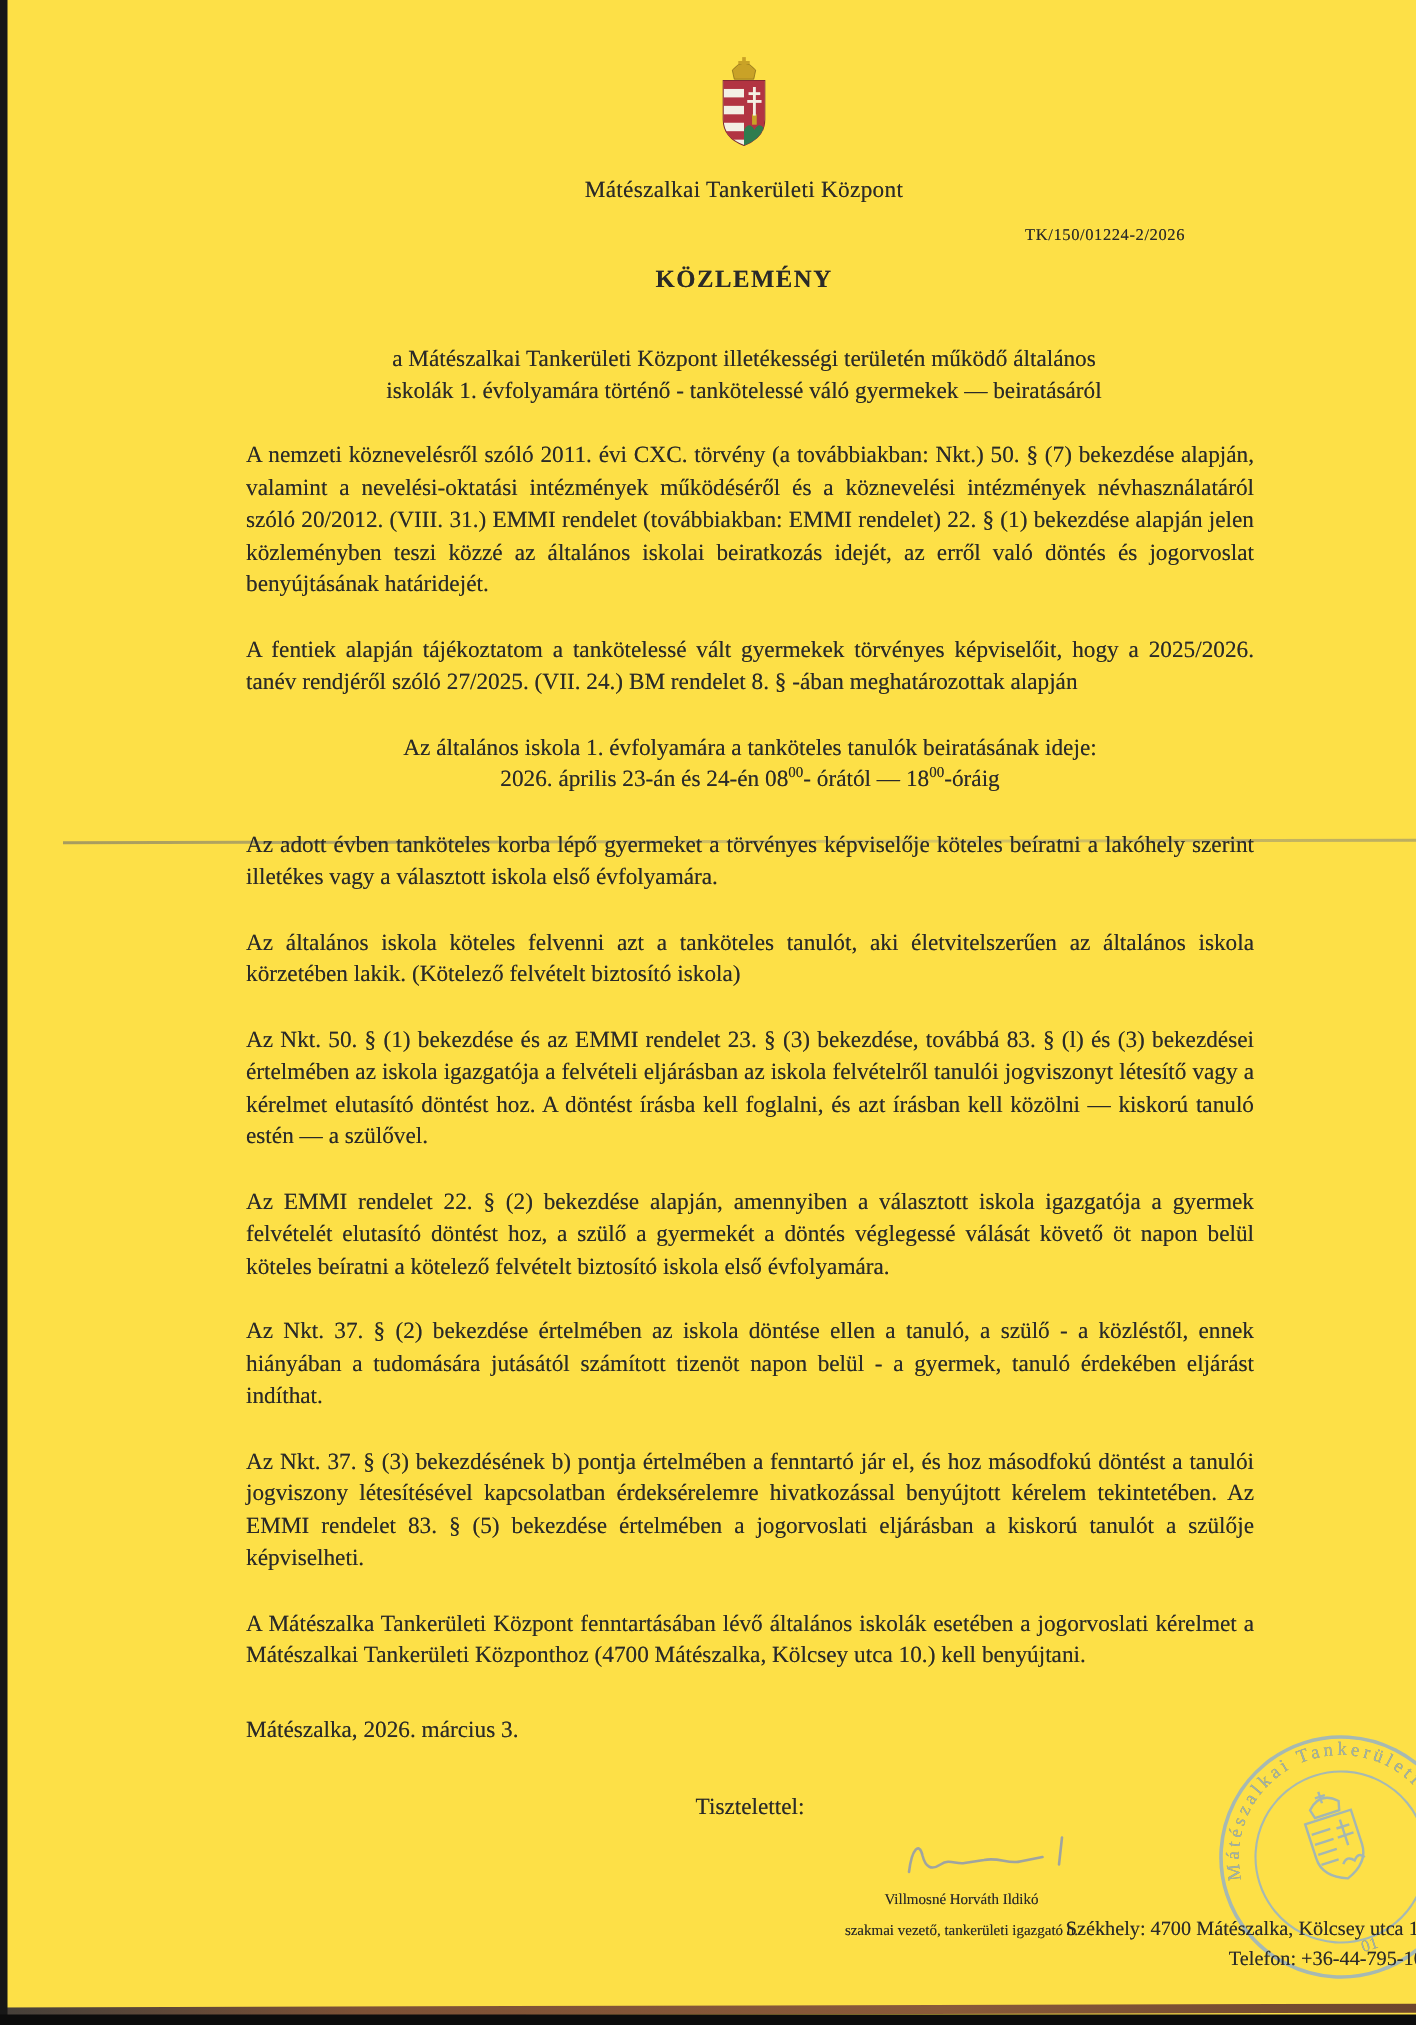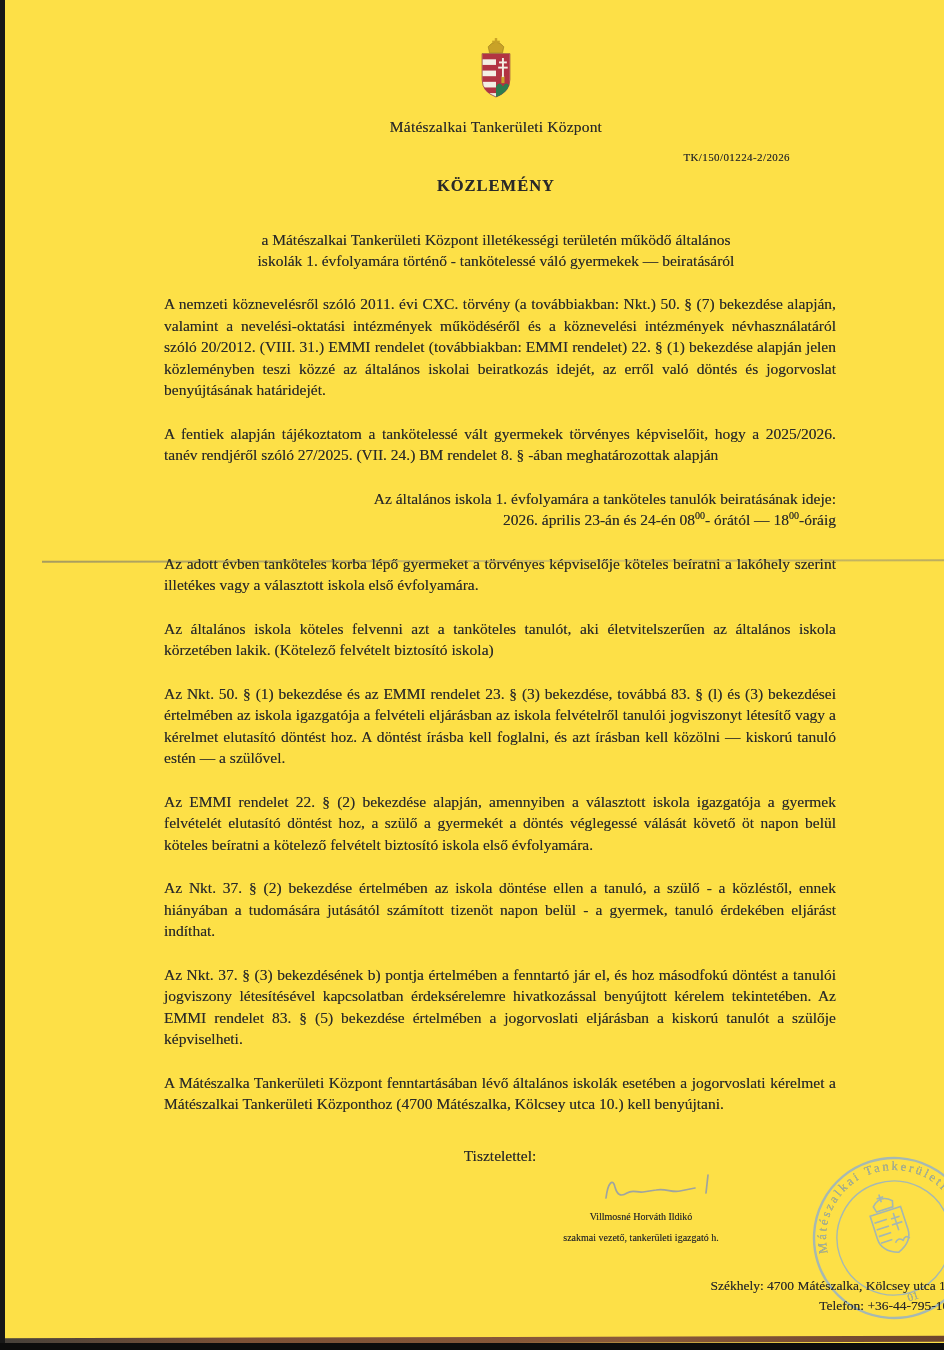--- a/index.html
+++ b/index.html
@@ -27,21 +27,21 @@
 
   .header { text-align:center; padding-top:34px; }
   .arms { line-height:0; }
   .org-name { font-size:15.5px; margin-top:10px; letter-spacing:.2px; }
   .ref { text-align:right; padding-right:178px; margin-top:15px; font-size:11px; letter-spacing:.4px; }
   .doc-title { font-size:16.5px; font-weight:bold; letter-spacing:1px; margin:13px 0 0 0; text-align:center; }
   .subtitle { margin-top:33px; font-size:15.5px; line-height:21px; text-align:center; }
 
   .content { margin:0 132px 0 140px; font-size:15.5px; line-height:21.5px; text-align:justify; position:relative; z-index:2; }
   .content p { margin:22px 0 0 0; }
-  .enroll { text-align:right; }
+  .enroll { text-align:center; }
   .enroll sup { font-size:10px; line-height:0; }
 
   .date-line { text-align:left; margin-top:28px !important; }
   .closing   { text-align:center; margin-top:30px !important; }
 
   .sign-block { width:330px; margin:4px 30px 0 auto; text-align:center; font-size:10px; line-height:21px; position:relative; z-index:3; }
   .signature-scribble { height:36px; line-height:0; margin-left:60px; }
 
   .stamp { position:absolute; top:1148px; right:-16px; z-index:2; opacity:.9; }
 
@@ -110,20 +110,21 @@
     </p>
 
     <p>Az adott évben tanköteles korba lépő gyermeket a törvényes képviselője köteles beíratni a lakóhely szerint illetékes vagy a választott iskola első évfolyamára.</p>
     <p>Az általános iskola köteles felvenni azt a tanköteles tanulót, aki életvitelszerűen az általános iskola körzetében lakik. (Kötelező felvételt biztosító iskola)</p>
     <p>Az Nkt. 50. § (1) bekezdése és az EMMI rendelet 23. § (3) bekezdése, továbbá 83. § (l) és (3) bekezdései értelmében az iskola igazgatója a felvételi eljárásban az iskola felvételről tanulói jogviszonyt létesítő vagy a kérelmet elutasító döntést hoz. A döntést írásba kell foglalni, és azt írásban kell közölni — kiskorú tanuló estén — a szülővel.</p>
     <p>Az EMMI rendelet 22. § (2) bekezdése alapján, amennyiben a választott iskola igazgatója a gyermek felvételét elutasító döntést hoz, a szülő a gyermekét a döntés véglegessé válását követő öt napon belül köteles beíratni a kötelező felvételt biztosító iskola első évfolyamára.</p>
     <p>Az Nkt. 37. § (2) bekezdése értelmében az iskola döntése ellen a tanuló, a szülő - a közléstől, ennek hiányában a tudomására jutásától számított tizenöt napon belül - a gyermek, tanuló érdekében eljárást indíthat.</p>
     <p>Az Nkt. 37. § (3) bekezdésének b) pontja értelmében a fenntartó jár el, és hoz másodfokú döntést a tanulói jogviszony létesítésével kapcsolatban érdeksérelemre hivatkozással benyújtott kérelem tekintetében. Az EMMI rendelet 83. § (5) bekezdése értelmében a jogorvoslati eljárásban a kiskorú tanulót a szülője képviselheti.</p>
     <p>A Mátészalka Tankerületi Központ fenntartásában lévő általános iskolák esetében a jogorvoslati kérelmet a Mátészalkai Tankerületi Központhoz (4700 Mátészalka, Kölcsey utca 10.) kell benyújtani.</p>
 
+    <p class="date-line">Mátészalka, 2026. március 3.</p>
     <p class="closing">Tisztelettel:</p>
 
     <div class="sign-block">
       <div class="signature-scribble">
         <svg width="150" height="36" viewBox="0 0 150 36">
           <path d="M10,28 C12,12 17,8 19,17 C21,25 25,27 31,23 C37,19 41,23 47,22 L60,20 C70,18 76,23 84,21 L99,18 M112,5 L110,23" fill="none" stroke="#8e99b0" stroke-width="1.7" stroke-linecap="round" opacity="0.85"></path>
         </svg>
       </div>
       <div>Villmosné Horváth Ildikó</div>
       <div>szakmai vezető, tankerületi igazgató h.</div>

